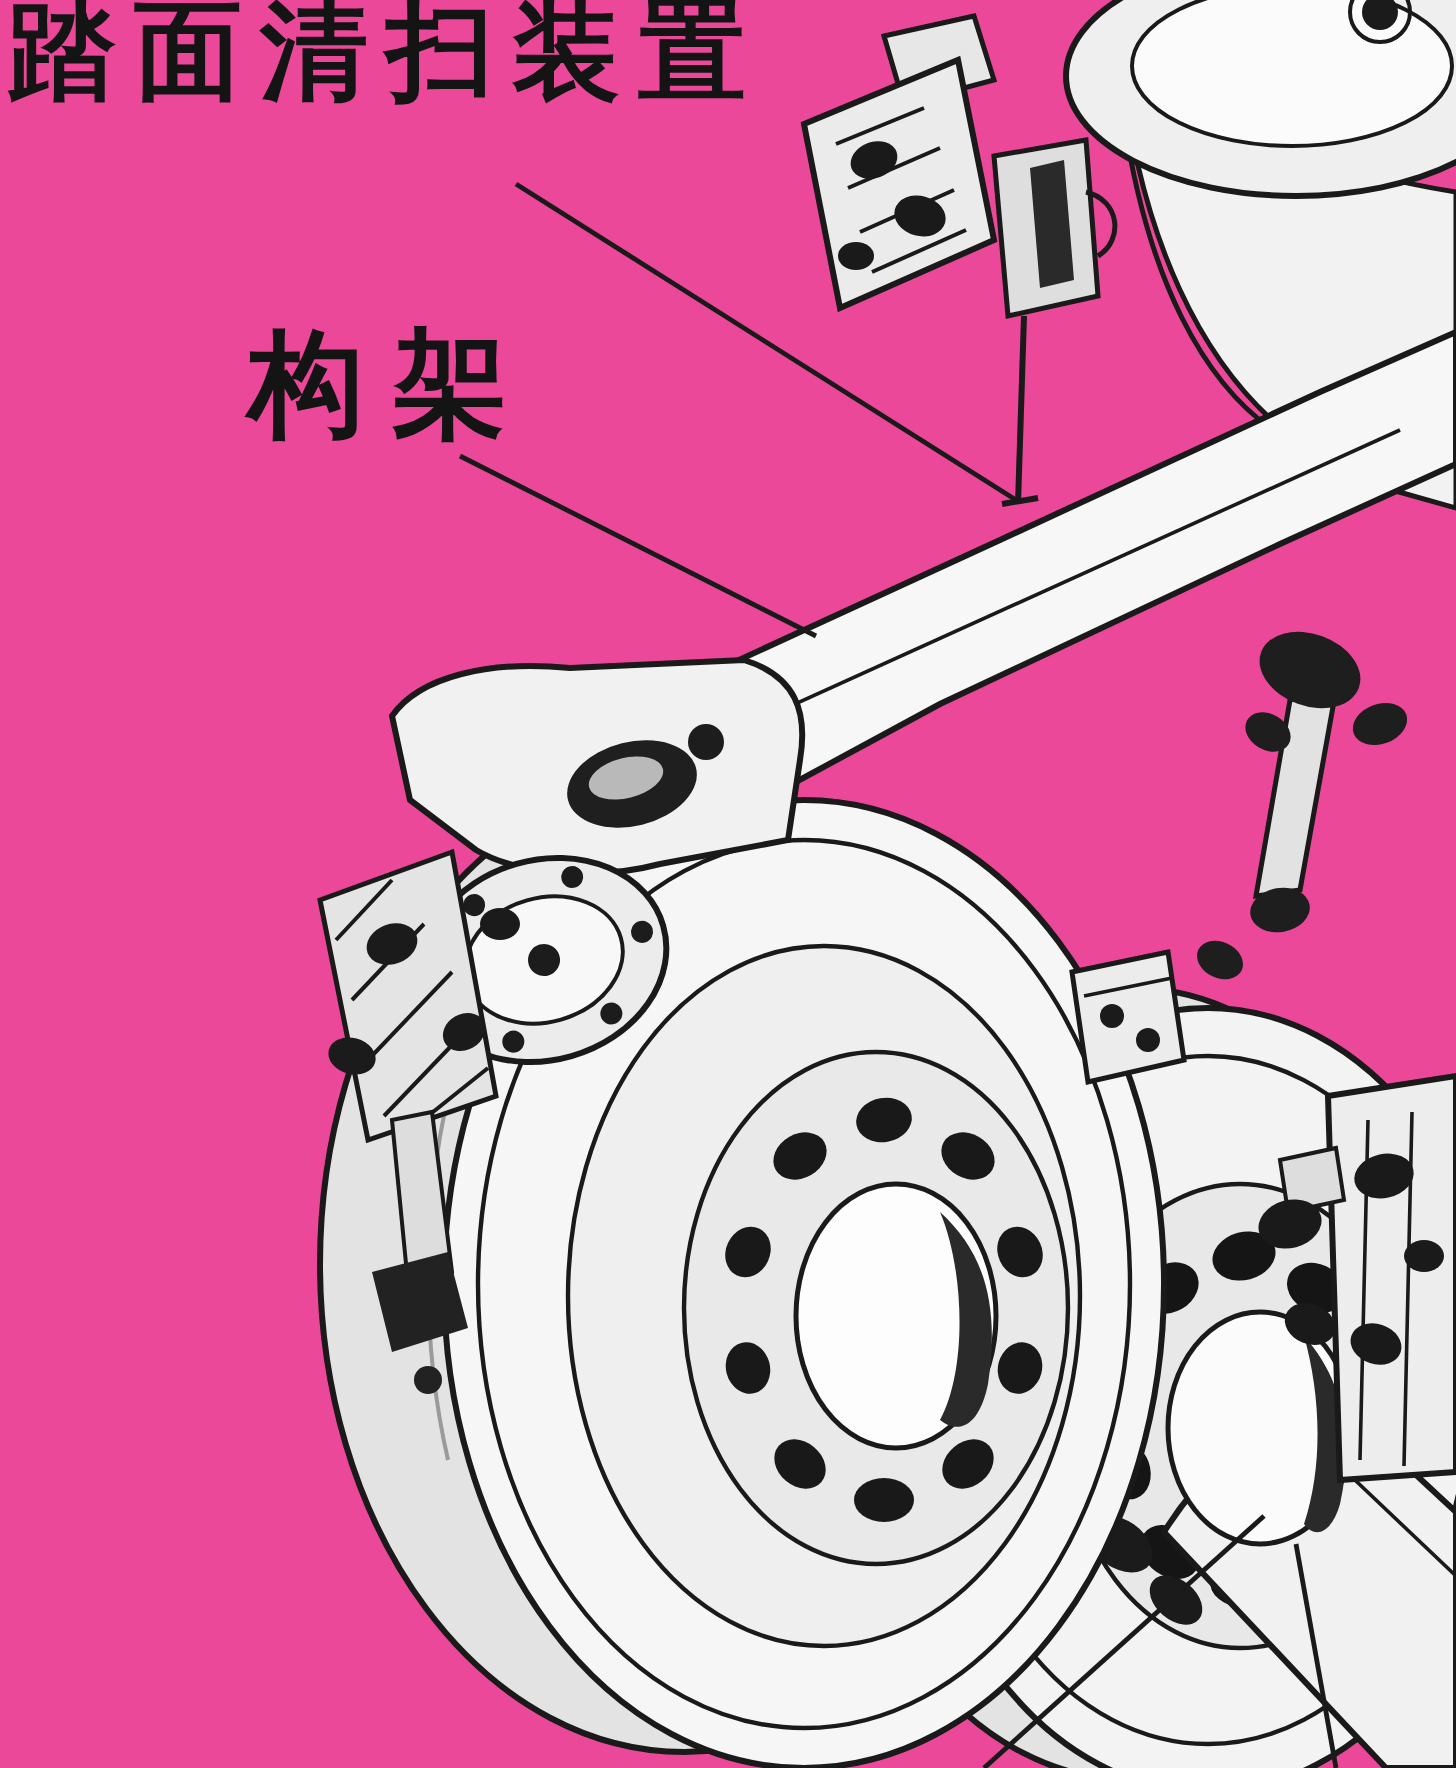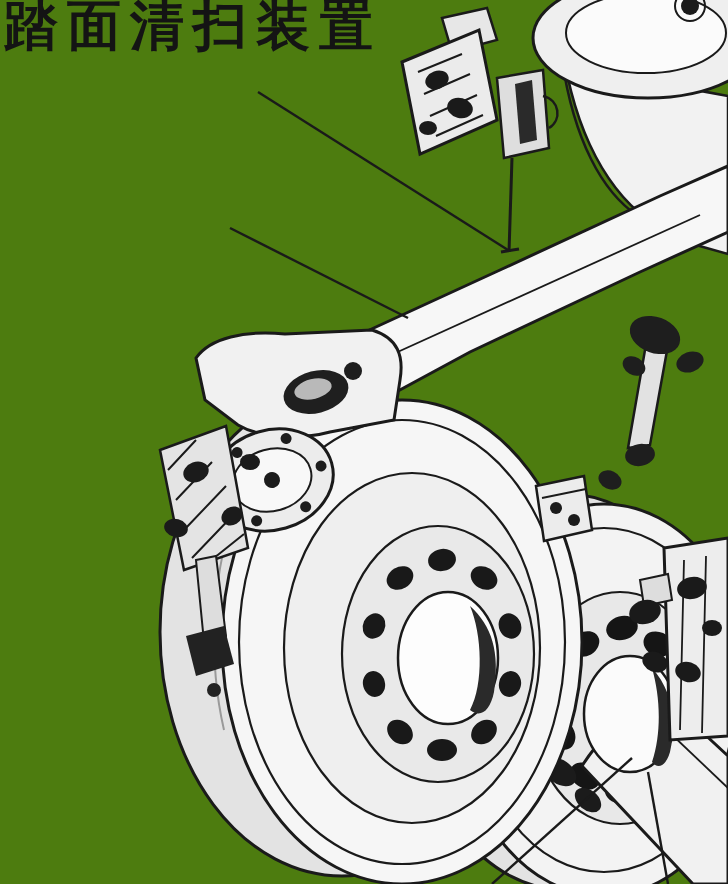--- a/index.html
+++ b/index.html
@@ -1,19 +1,19 @@
 <!DOCTYPE html>
 <html><head>
 <meta charset="utf-8">
 <style>
   html,body{margin:0;padding:0;background:#ffffff;}
   .stage{
     position:relative;
     width:728px;height:884px;
-    background:#4d7c0f;
+    background:#ec4899;
     overflow:hidden;
     font-family:"DejaVu Sans", sans-serif;
   }
   .diagram-svg{position:absolute;left:0;top:0;}
   .label{
     position:absolute;
     font-weight:700;
     color:#141414;
     white-space:nowrap;
     line-height:1.05;
@@ -174,14 +174,15 @@
     <g stroke="#1a1a1a" stroke-width="2.4" fill="none">
       <line x1="258" y1="92" x2="508" y2="250"></line>
       <line x1="230" y1="228" x2="408" y2="318"></line>
       <line x1="632" y1="758" x2="492" y2="884"></line>
       <line x1="648" y1="772" x2="668" y2="884"></line>
     </g>
   </svg>
 
   <div class="label label-tread">踏面清扫装置</div>
 
+  <div class="label label-frame">构架</div>
 
 </div>
 
 </body></html>

